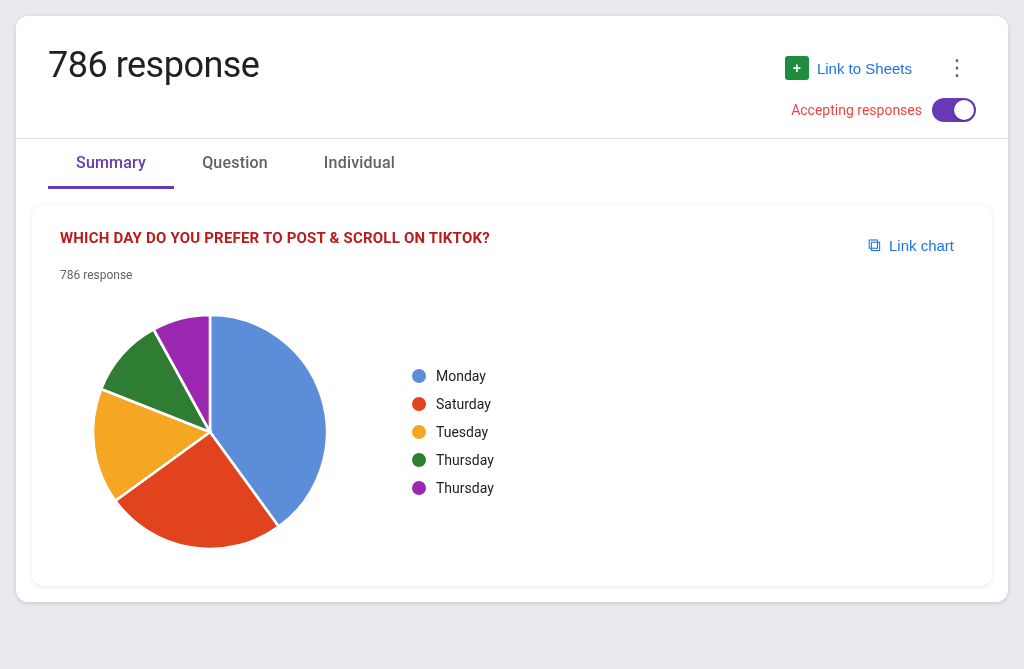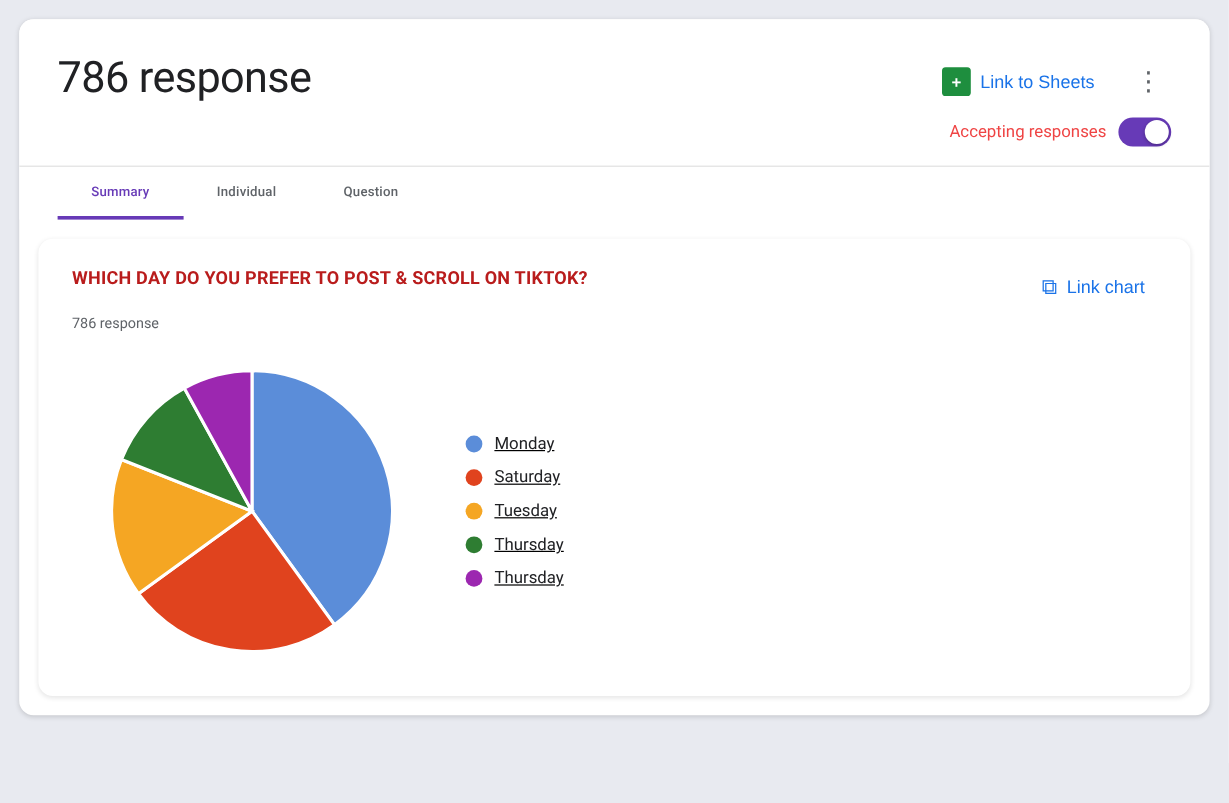--- a/index.html
+++ b/index.html
@@ -107,21 +107,21 @@
       box-shadow: 0 1px 3px rgba(0,0,0,0.3);
     }
     .tabs-row {
       display: flex;
       border-top: 1px solid #e0e0e0;
       margin: 0 -32px;
       padding: 0 32px;
     }
     .tab {
       padding: 14px 28px;
-      font-size: 11px;
+      font-size: 16px;
       color: #5f6368;
       cursor: pointer;
       border-bottom: 3px solid transparent;
       font-weight: 500;
       letter-spacing: 0.2px;
     }
     .tab.active {
       color: #673ab7;
       border-bottom: 3px solid #673ab7;
     }
@@ -163,23 +163,22 @@
       font-size: 18px;
     }
     .chart-sub {
       font-size: 12px;
       color: #5f6368;
       margin-bottom: 20px;
     }
     .chart-content {
       display: flex;
       align-items: center;
-      gap: 48px;
+      gap: 72px;
       padding: 0 20px;
-      text-decoration: underline;
     }
     .pie-container {
       position: relative;
       width: 260px;
       height: 260px;
       flex-shrink: 0;
     }
     .pie-container svg {
       width: 260px;
       height: 260px;
@@ -225,24 +224,24 @@
       <span class="accepting-label">Accepting responses</span>
       <div class="toggle">
         <div class="toggle-knob"></div>
       </div>
     </div>
     <div class="tabs-row">
       <div class="tab active">
         <span>Summary</span>
       </div>
       <div class="tab">
+        <span>Question</span>
+      </div>
+      <div class="tab">
         <span>Individual</span>
-      </div>
-      <div class="tab">
-        <span>Question</span>
       </div>
     </div>
   </div>
 
   <div class="chart-section">
     <div class="chart-header">
       <span class="chart-title">WHICH DAY DO YOU PREFER TO POST &amp; SCROLL ON TIKTOK?</span>
       <button class="copy-chart-btn">
         <span class="copy-icon">⧉</span>
         <span>Link chart</span>

